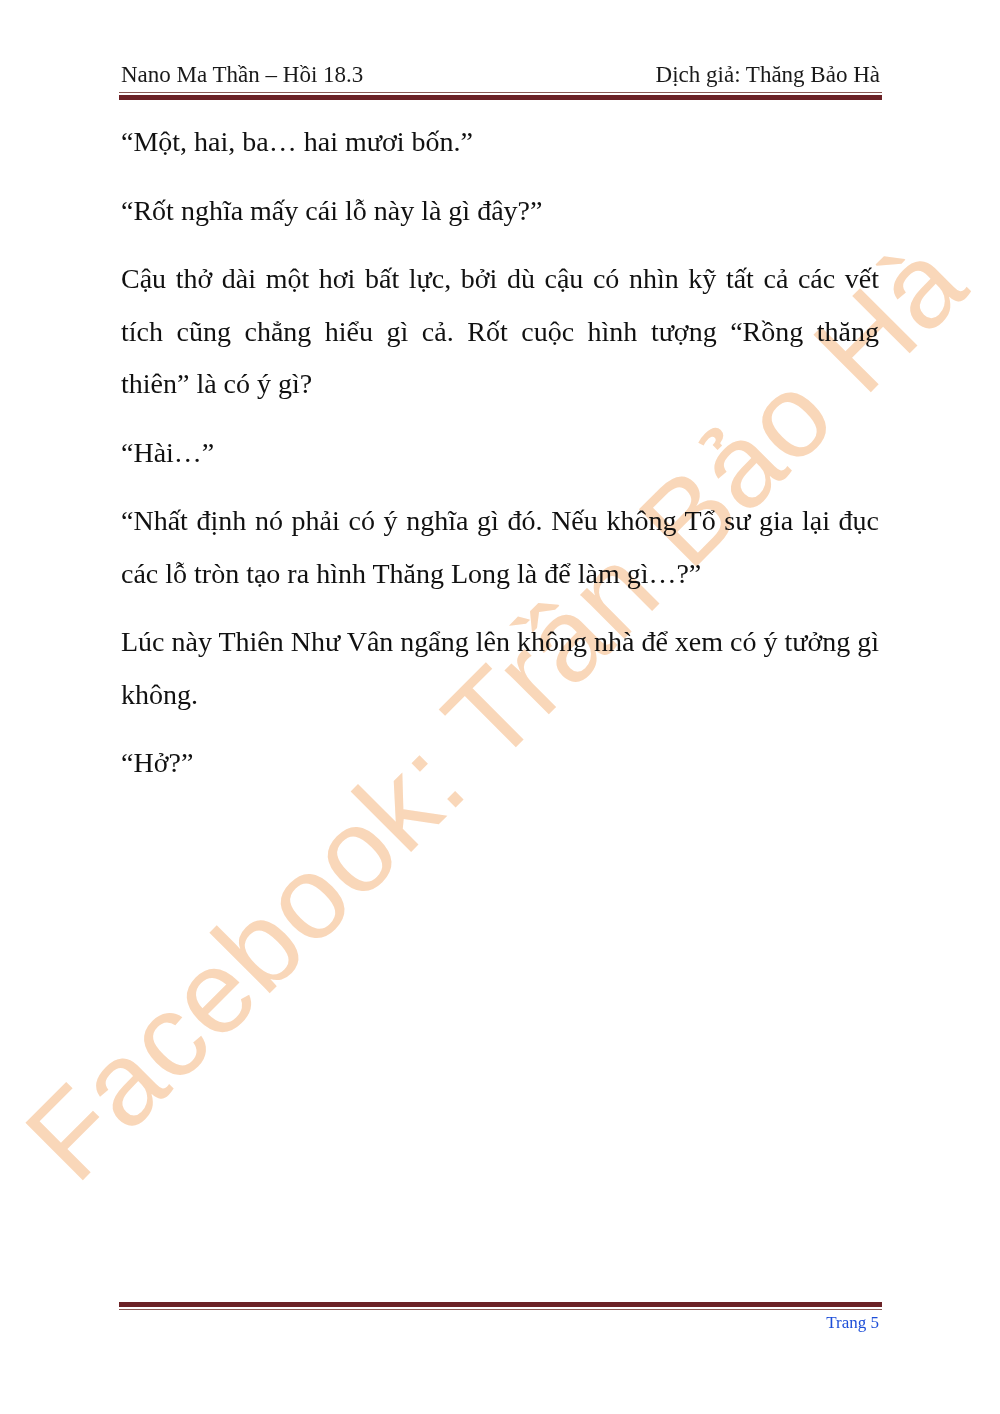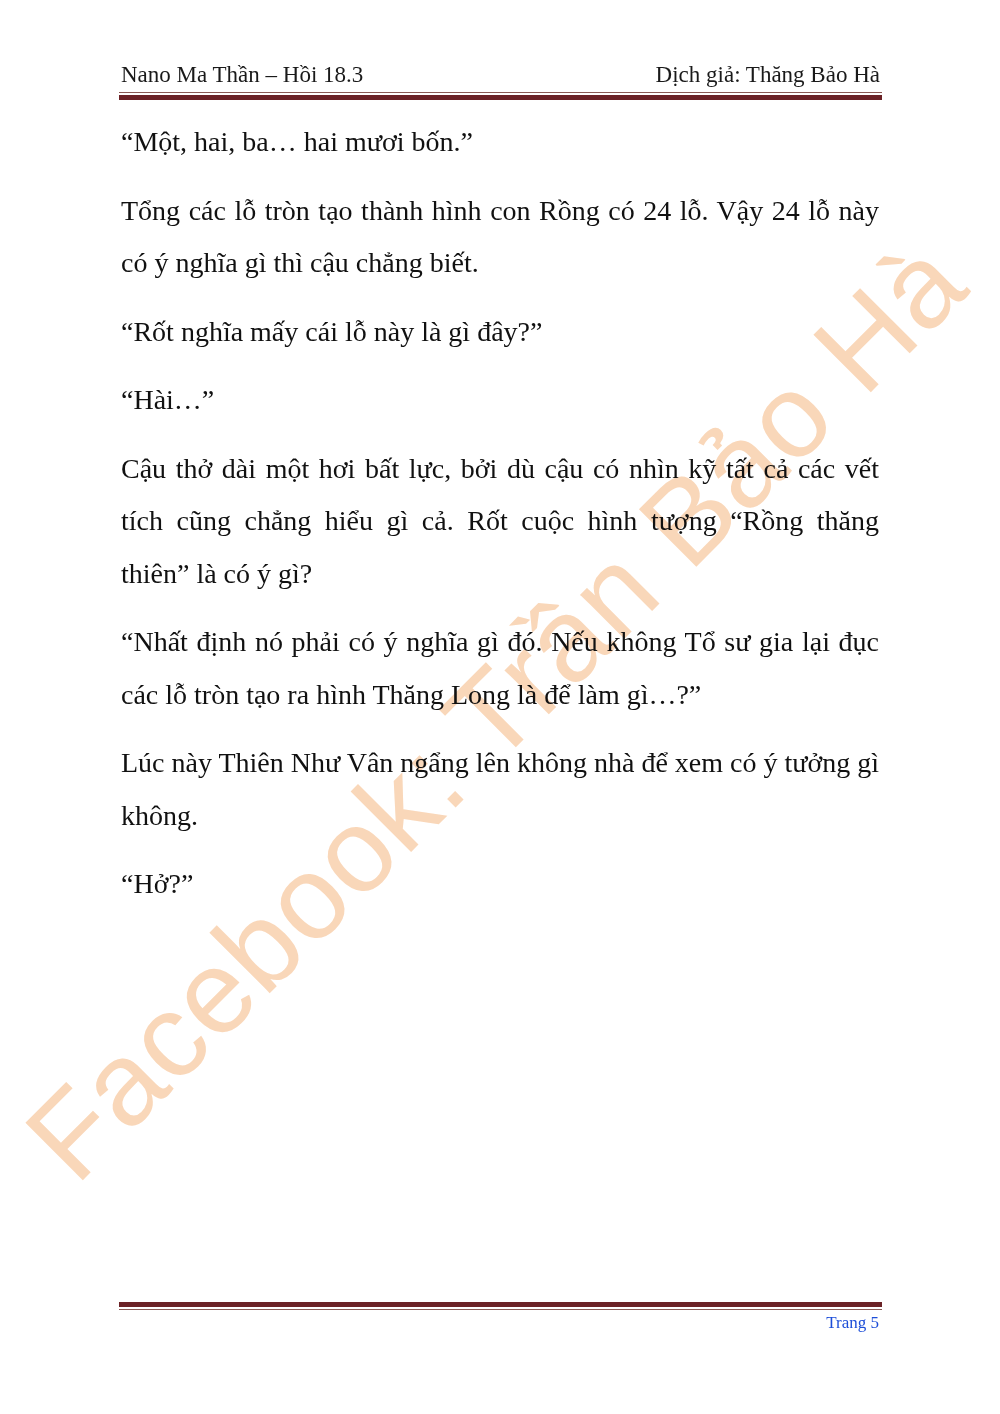--- a/index.html
+++ b/index.html
@@ -120,24 +120,23 @@
     <div class="thin"></div>
     <div class="thick"></div>
   </div>
 
   <div class="watermark">
     <span>Facebook: Trần Bảo Hà</span>
   </div>
 
   <div class="content">
     <p>“Một, hai, ba… hai mươi bốn.”</p>
-    <p>Tổng các lỗ tròn tạo thành hình con Rồng có 24 lỗ. Vậy 24 lỗ này có ý nghĩa gì thì cậu chẳng biết.</p>
     <p>“Rốt nghĩa mấy cái lỗ này là gì đây?”</p>
+    <p>Cậu thở dài một hơi bất lực, bởi dù cậu có nhìn kỹ tất cả các vết tích cũng chẳng hiểu gì cả. Rốt cuộc hình tượng “Rồng thăng thiên” là có ý gì?</p>
     <p>“Hài…”</p>
-    <p>Cậu thở dài một hơi bất lực, bởi dù cậu có nhìn kỹ tất cả các vết tích cũng chẳng hiểu gì cả. Rốt cuộc hình tượng “Rồng thăng thiên” là có ý gì?</p>
     <p>“Nhất định nó phải có ý nghĩa gì đó. Nếu không Tổ sư gia lại đục các lỗ tròn tạo ra hình Thăng Long là để làm gì…?”</p>
     <p>Lúc này Thiên Như Vân ngẩng lên không nhà để xem có ý tưởng gì không.</p>
     <p>“Hở?”</p>
   </div>
 
   <div class="rule-footer">
     <div class="thick"></div>
     <div class="thin"></div>
   </div>
 

